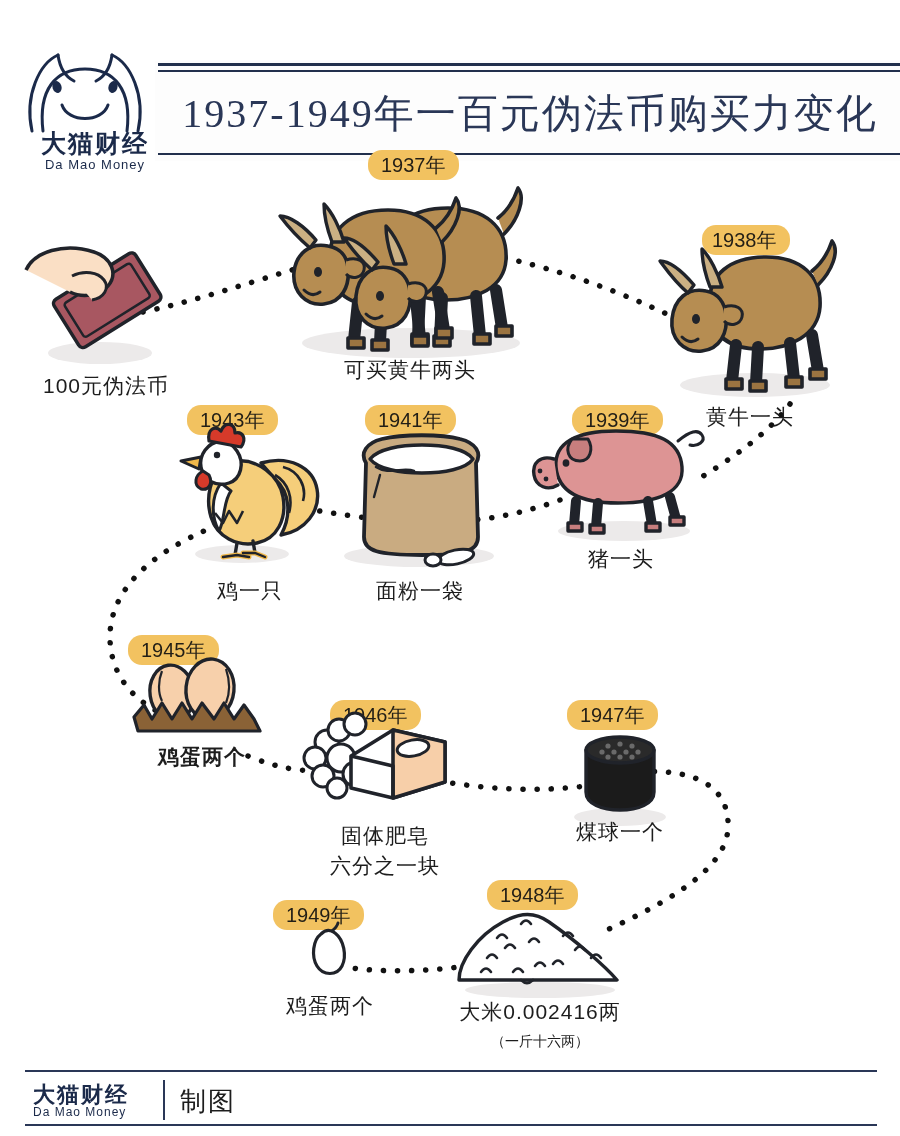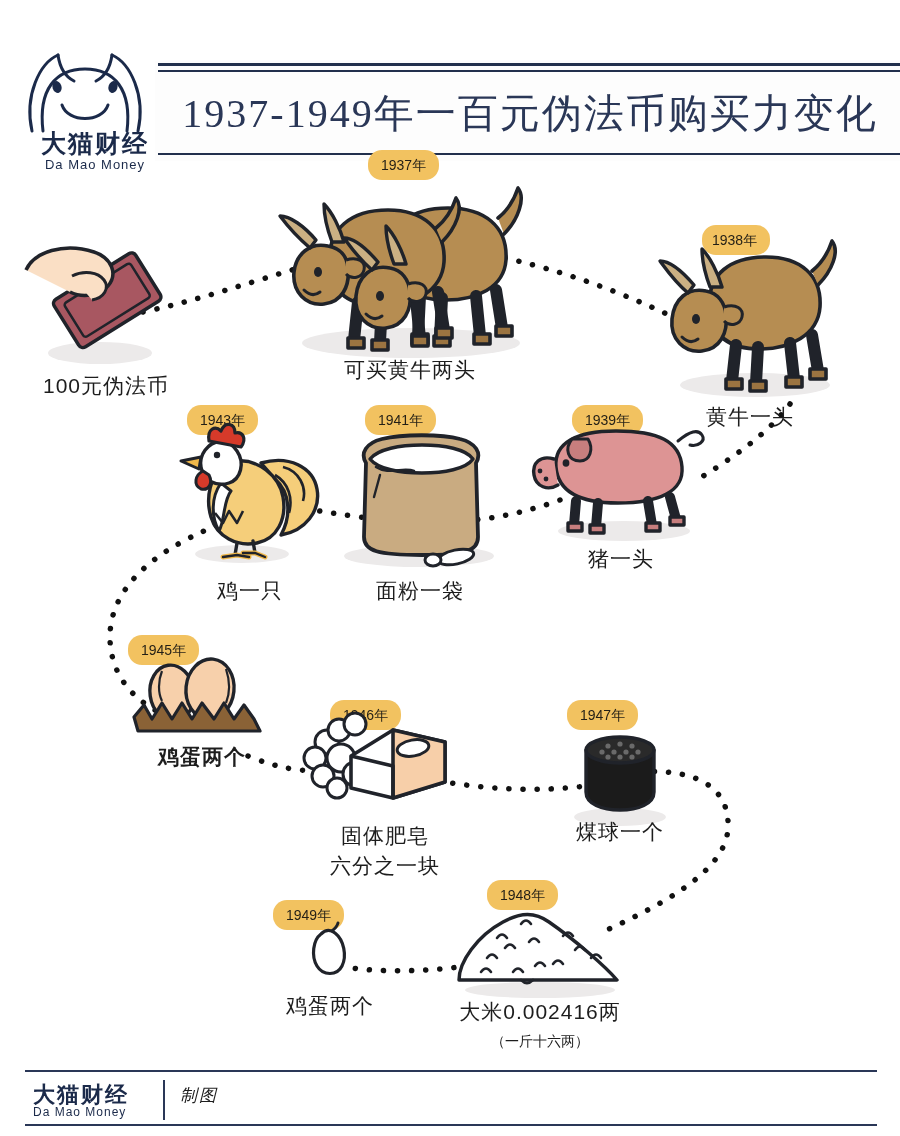--- a/index.html
+++ b/index.html
@@ -27,42 +27,42 @@
   .logo-cn{position:absolute;left:12px;top:84px;width:146px;text-align:center;
     font-size:25px;font-weight:bold;color:#1b2a4a;letter-spacing:2px;
     font-family:"Liberation Sans","DejaVu Sans",sans-serif;}
   .logo-en{position:absolute;left:12px;top:114px;width:146px;text-align:center;
     font-size:13px;color:#1b2a4a;letter-spacing:1px;}
 
   
   .node{position:absolute;}
   .badge{
     position:absolute;background:#f2c260;color:#231f16;
-    border-radius:14px;font-size:14px;line-height:30px;height:30px;
+    border-radius:14px;font-size:20px;line-height:30px;height:30px;
     padding:0 13px;white-space:nowrap;font-weight:500;text-align:center;
   }
   .cap{
     position:absolute;font-size:21px;line-height:27px;color:#1d1d1d;
     white-space:nowrap;text-align:center;letter-spacing:1px;
   }
   .cap.small{font-size:14px;letter-spacing:0px;}
   .shadow{position:absolute;background:#eceaea;border-radius:50%;}
 
   svg{position:absolute;overflow:visible;}
   .trail{position:absolute;left:0;top:0;width:900px;height:1136px;pointer-events:none;}
   .dotline{fill:none;stroke:#111;stroke-width:5.5;stroke-linecap:round;stroke-dasharray:0.1 14;}
 
   
   .footer{position:absolute;left:0;top:1058px;width:900px;height:78px;}
   .f-line{position:absolute;left:25px;top:12px;width:852px;height:2px;background:#2a3757;}
   .f-line2{position:absolute;left:25px;top:66px;width:852px;height:2px;background:#2a3757;}
   .f-cn{position:absolute;left:33px;top:22px;font-size:22px;font-weight:bold;color:#1b2a4a;letter-spacing:2px;}
   .f-en{position:absolute;left:33px;top:47px;font-size:12px;color:#1b2a4a;letter-spacing:1px;}
   .f-div{position:absolute;left:163px;top:22px;width:2px;height:40px;background:#2a3757;}
-  .f-txt{position:absolute;left:180px;top:26px;font-size:17px;color:#1d1d1d;letter-spacing:2px;font-style:italic;}
+  .f-txt{position:absolute;left:180px;top:26px;font-size:26px;color:#1d1d1d;letter-spacing:2px;}
 </style>
 </head>
 <body>
 
 <div id="stage">
 
   <div class="header">
     <div class="hdr-band"></div>
     <div class="hdr-line hdr-l1"></div>
     <div class="hdr-line hdr-l2"></div>

